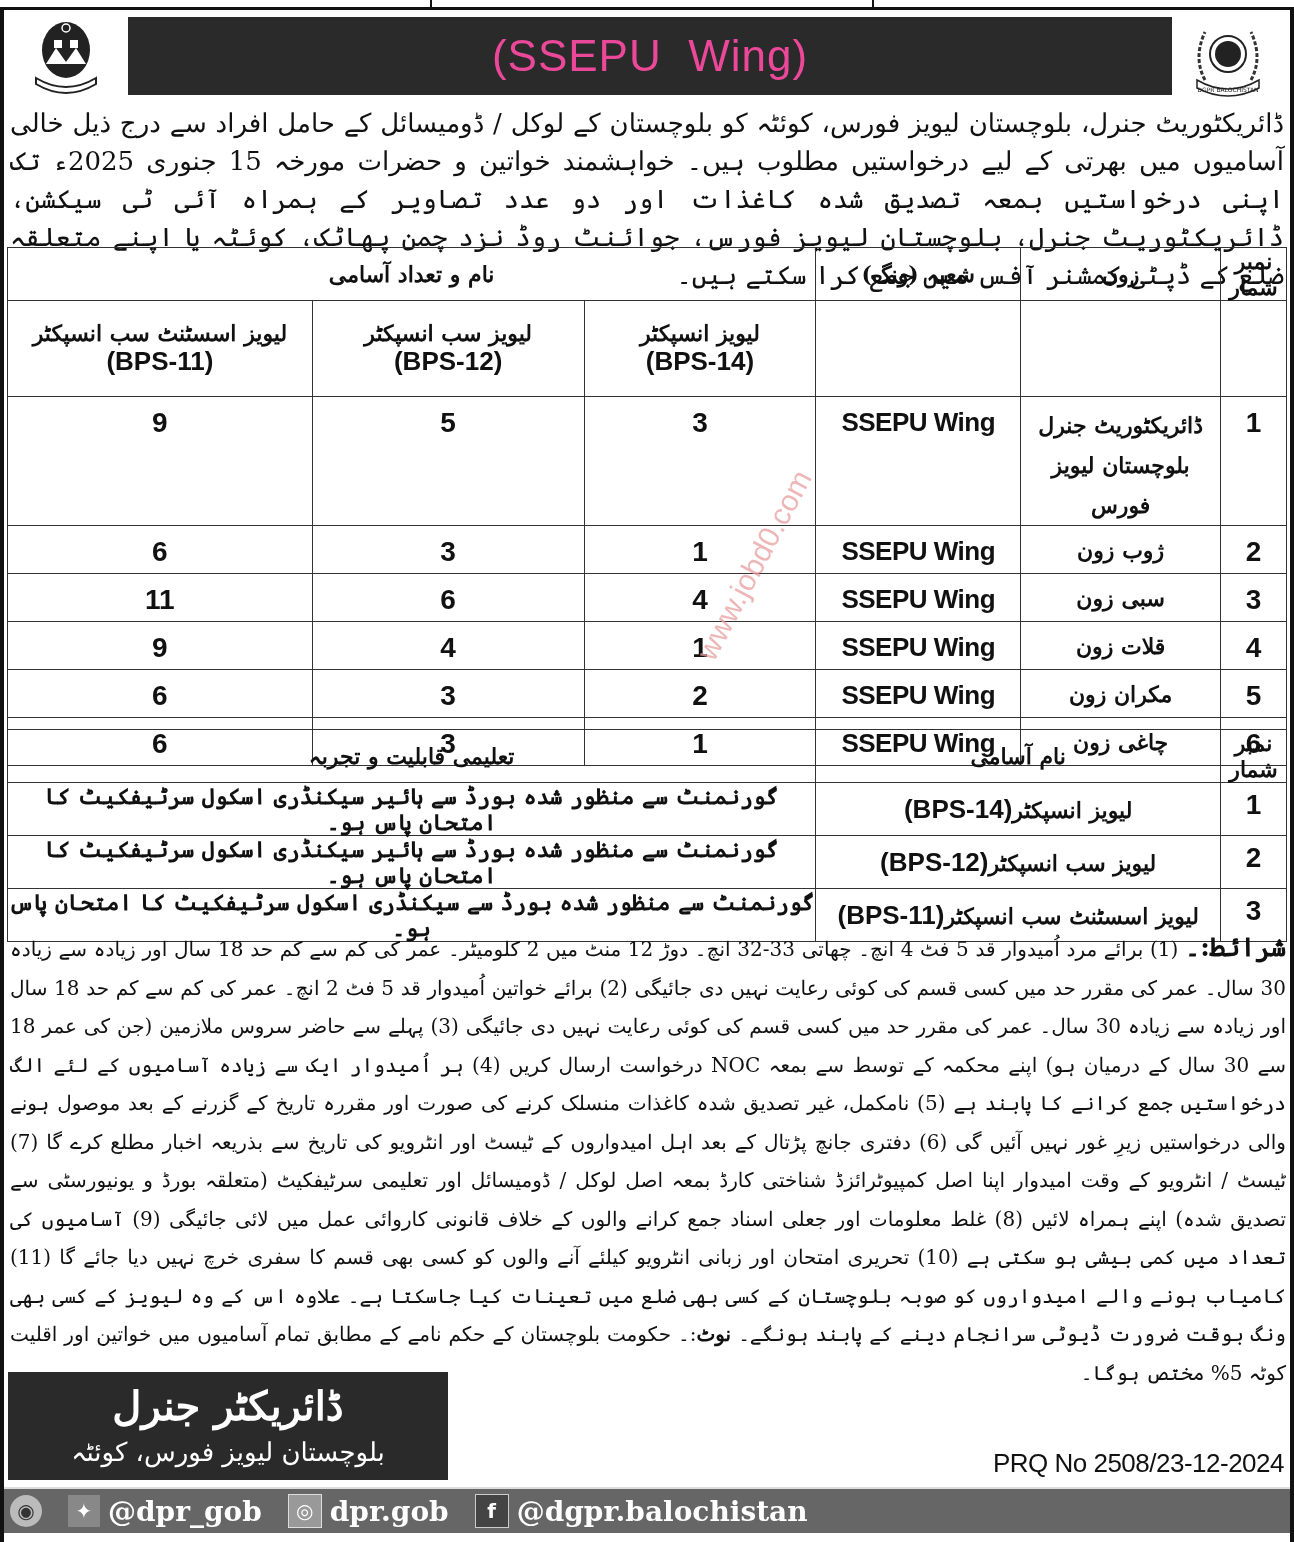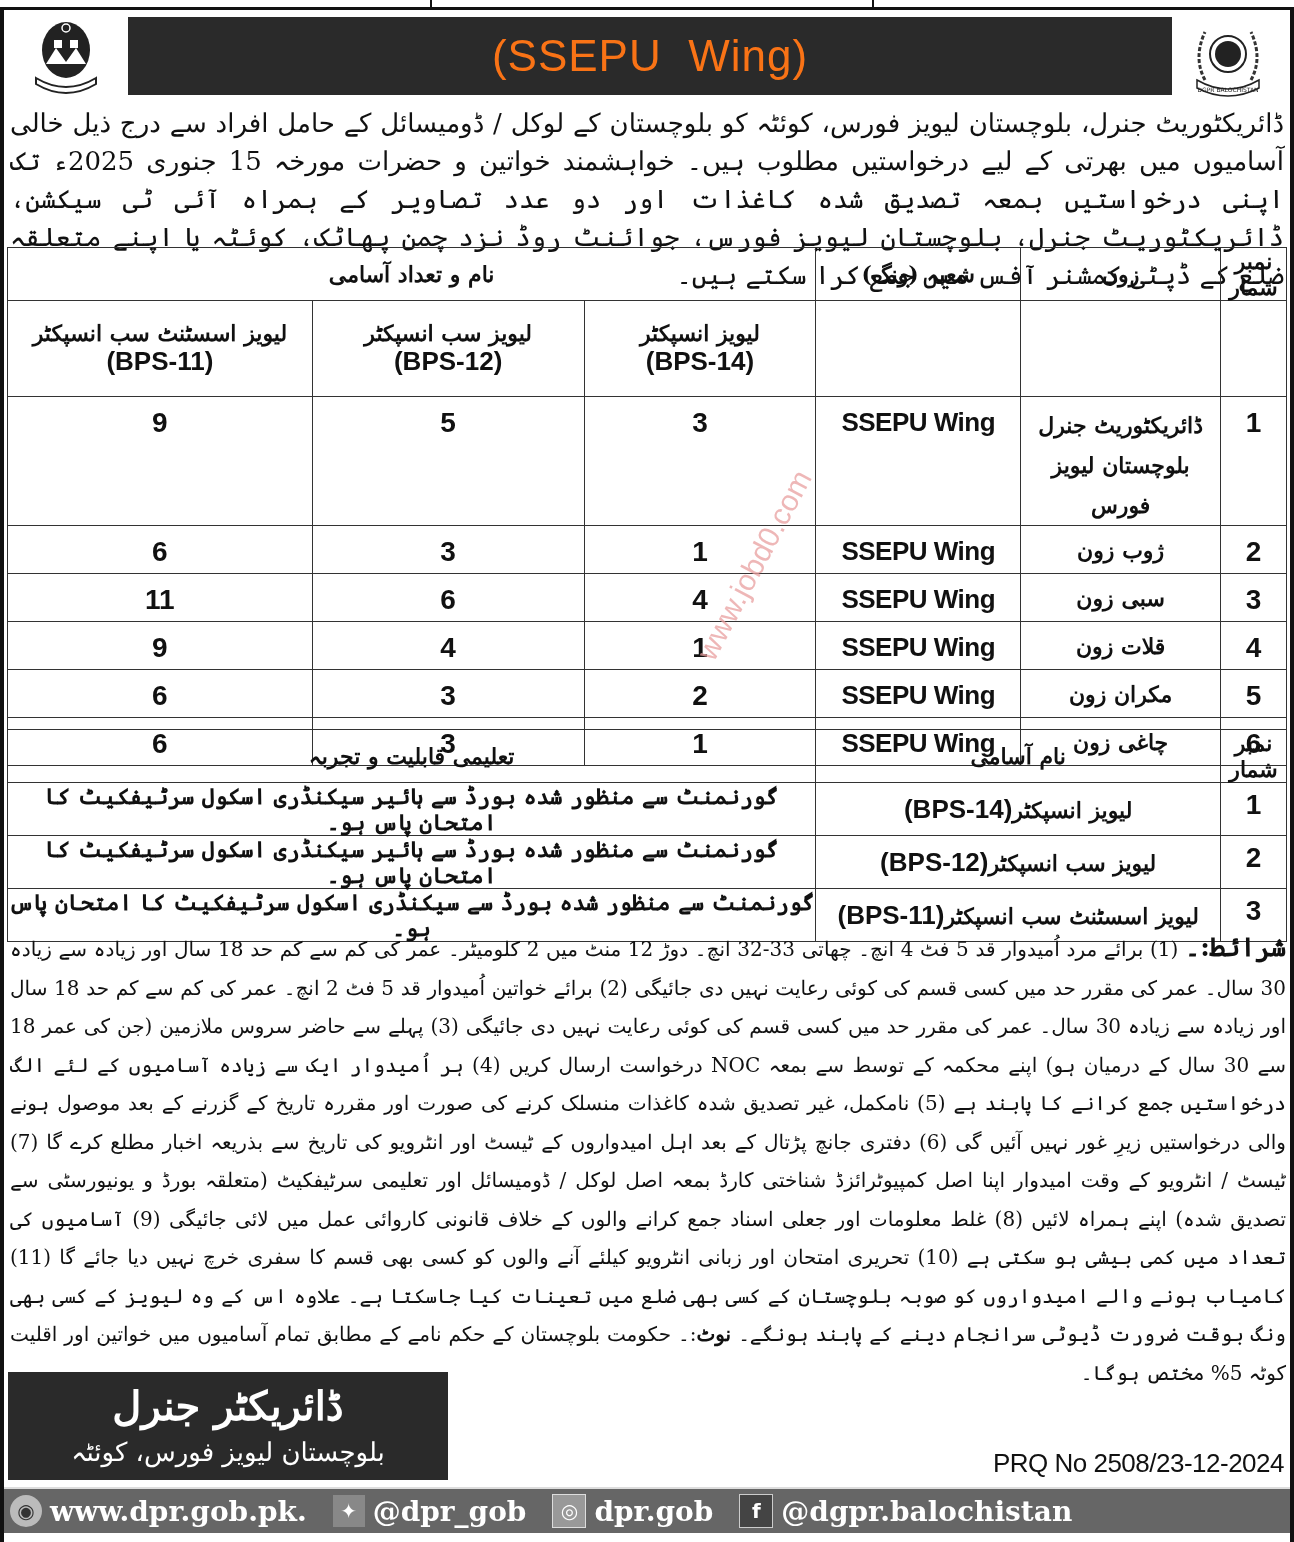--- a/index.html
+++ b/index.html
@@ -3,21 +3,21 @@
 <meta charset="utf-8">
 <style>
   html, body { margin:0; padding:0; background:#fff; }
   body { width:1294px; height:1542px; position:relative; overflow:hidden; font-family:"DejaVu Sans", sans-serif; color:#111; }
   .topline { position:absolute; left:0; top:0; width:1294px; height:10px; border-bottom:3px solid #111; box-sizing:border-box; }
   .topline .tick { position:absolute; top:0; width:2px; height:10px; background:#111; }
   .frame { position:absolute; left:0; top:8px; width:1294px; height:1534px; border-left:4px solid #111; border-right:4px solid #111; box-sizing:border-box; }
   .logo { position:absolute; top:18px; width:96px; height:80px; display:flex; align-items:center; justify-content:center; }
   .logo.left { left:18px; }
   .logo.right { left:1180px; }
-  .banner { position:absolute; left:128px; top:17px; width:1044px; height:78px; background:#2a2a2a; color:#f97316; display:flex; align-items:center; justify-content:center; gap:14px; }
+  .banner { position:absolute; left:128px; top:17px; width:1044px; height:78px; background:#2a2a2a; color:#ec4899; display:flex; align-items:center; justify-content:center; gap:14px; }
   .banner .urdu { font-family:"DejaVu Serif", serif; font-size:36px; direction:rtl; }
   .banner .eng { font-family:"Liberation Sans", sans-serif; font-size:44px; letter-spacing:1px; white-space:pre; }
   .intro { position:absolute; left:10px; top:104px; width:1274px; direction:rtl; text-align:justify; font-family:"DejaVu Serif", serif; font-size:26px; line-height:38px; }
   table { border-collapse:collapse; position:absolute; left:7px; width:1280px; }
   td, th { border:1.5px solid #333; text-align:center; font-weight:bold; padding:0; }
   .urdu-cell { font-family:"DejaVu Serif", serif; font-size:22px; direction:rtl; }
   .num-cell { font-family:"Liberation Sans", sans-serif; font-size:28px; vertical-align:top; padding-top:10px; }
   .wing-cell { font-family:"Liberation Sans", sans-serif; font-size:26px; vertical-align:top; padding-top:10px; letter-spacing:-0.5px; }
   .bps { font-family:"Liberation Sans", sans-serif; font-size:26px; }
   .t1 { top:247px; }
@@ -196,21 +196,20 @@
 <div class="dg-box">
   <div class="t">ڈائریکٹر جنرل</div>
   <div class="s">بلوچستان لیویز فورس، کوئٹہ</div>
 </div>
 
 <div class="prq">PRQ No 2508/23-12-2024</div>
 
 <div class="footer">
   <div class="item" style="margin-left:6px">
     <span class="ic round">◉</span>
-    <span>www.dpr.gob.pk.</span>
   </div>
   <div class="item">
     <span class="ic">✦</span>
     <span>@dpr_gob</span>
   </div>
   <div class="item">
     <span class="ic" style="background:#999;border:1px solid #ddd">◎</span>
     <span>dpr.gob</span>
   </div>
   <div class="item">

